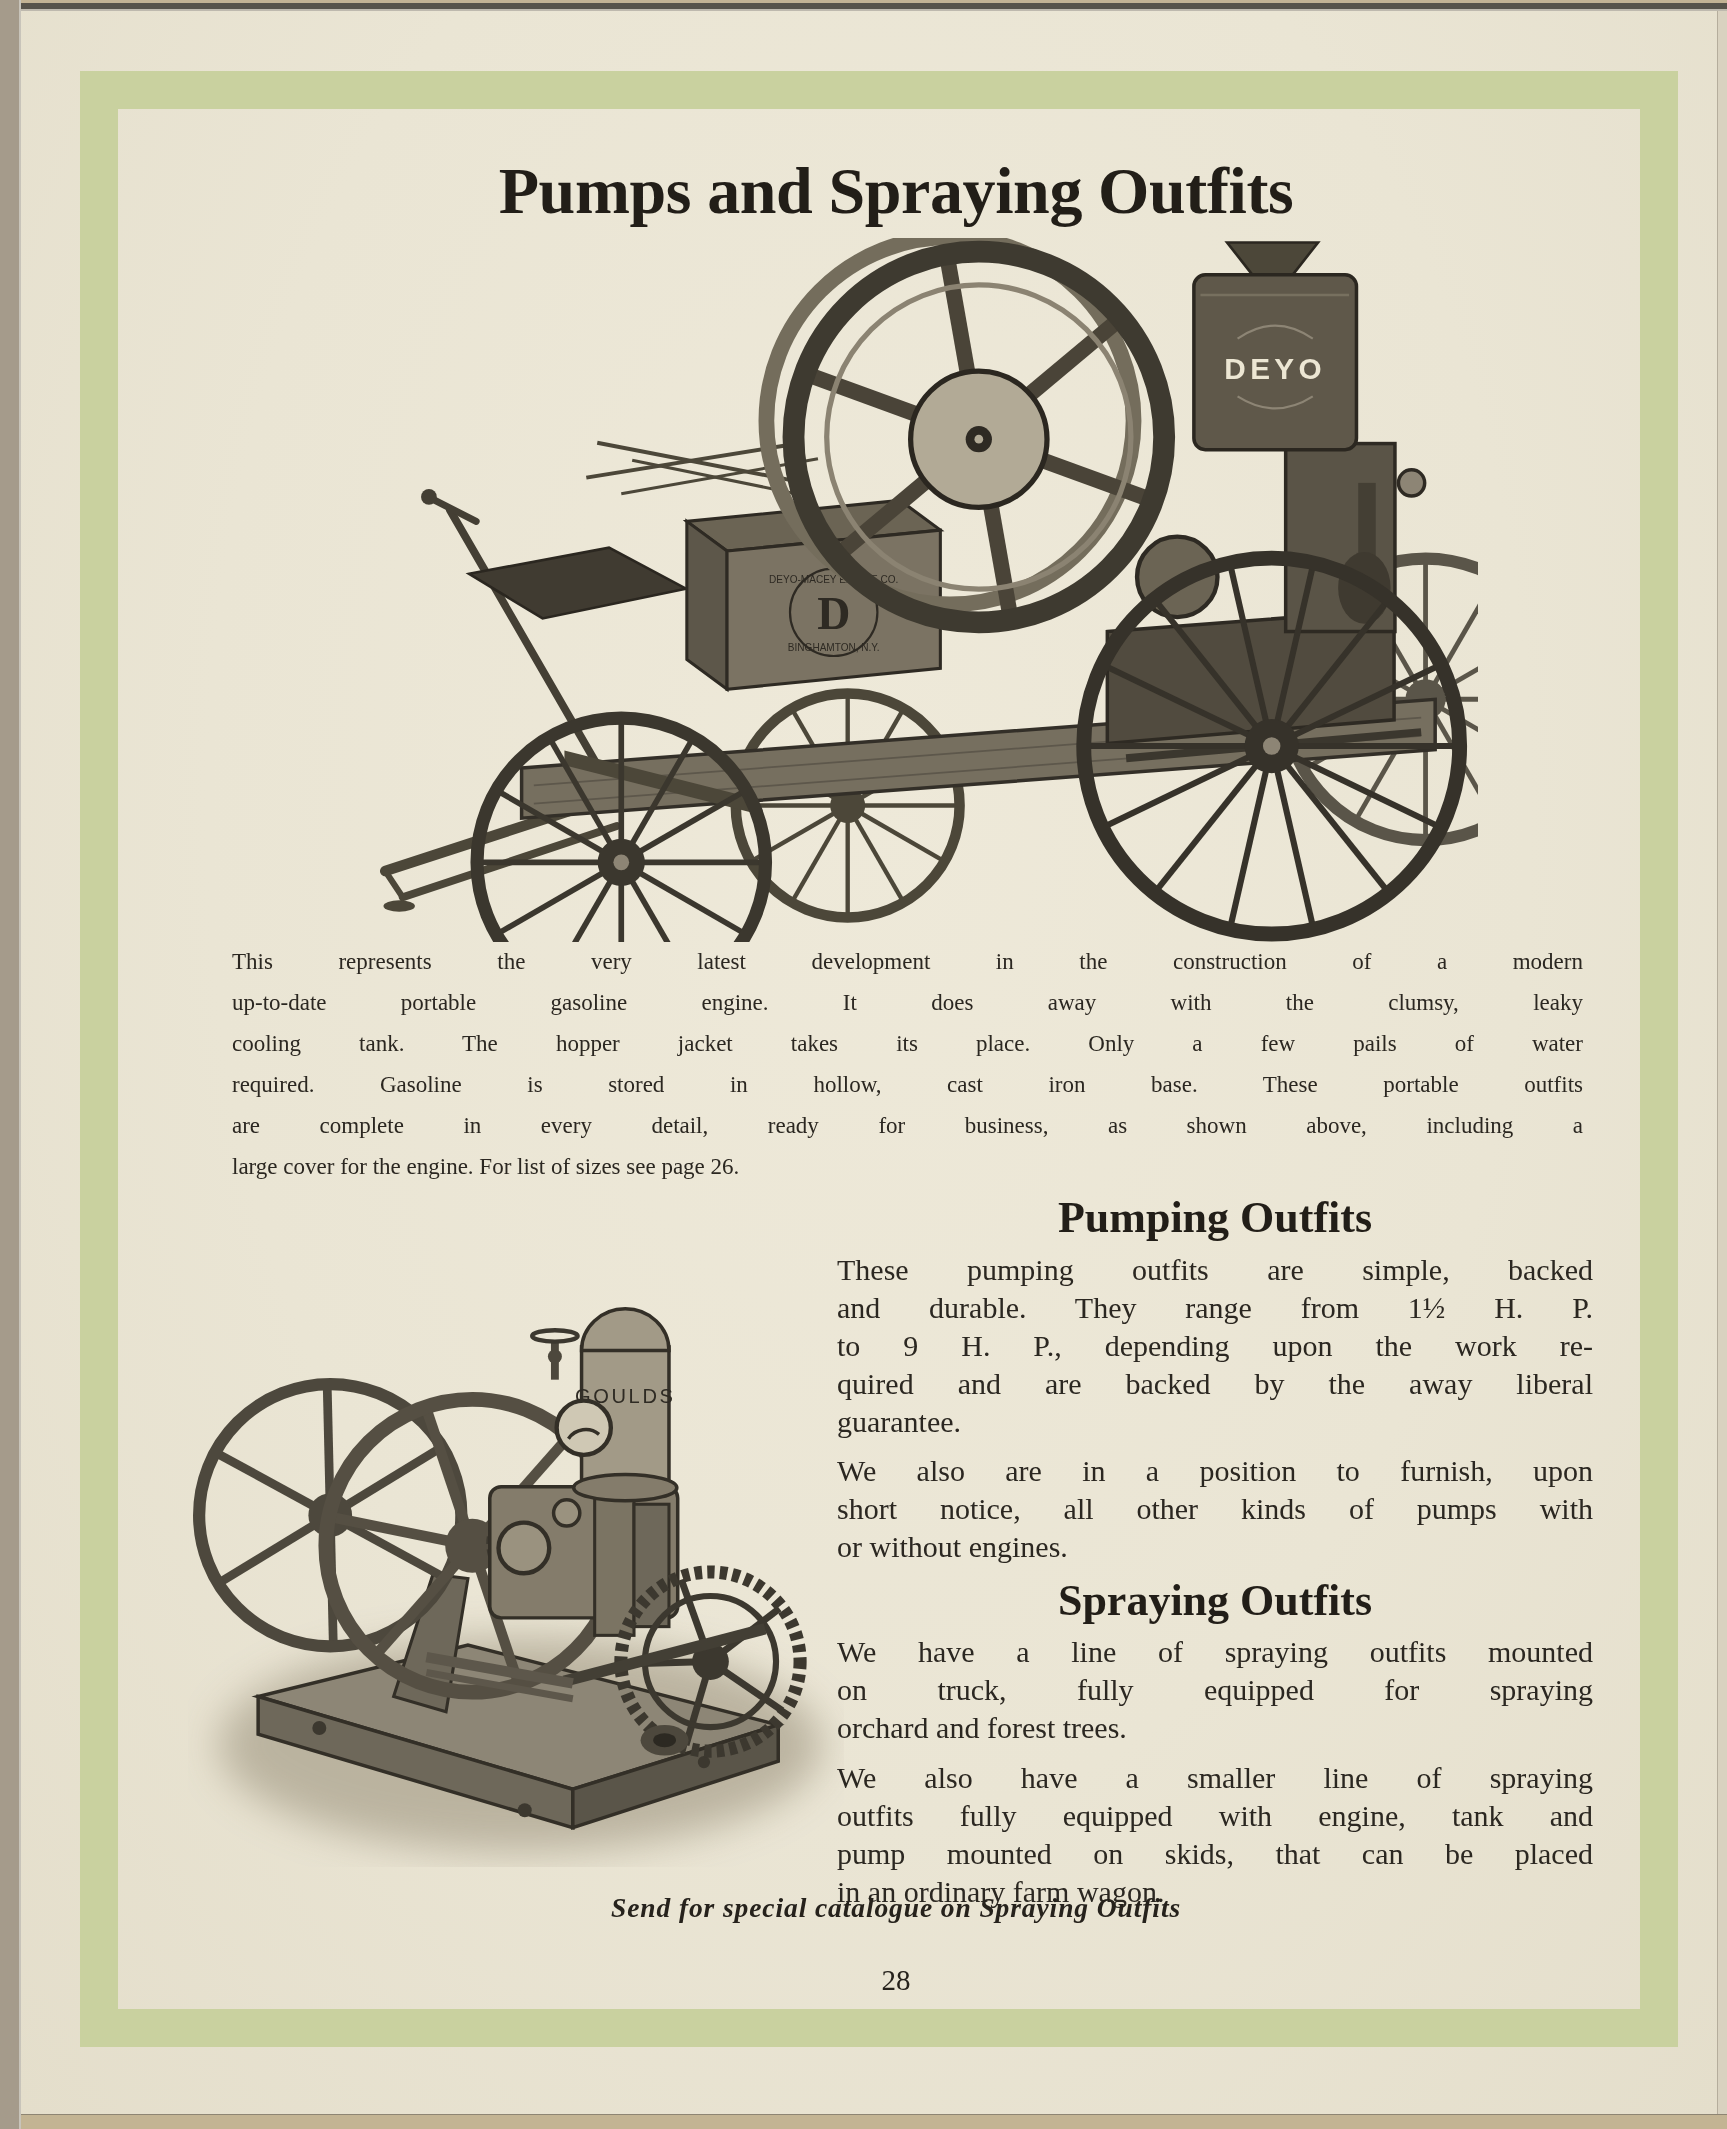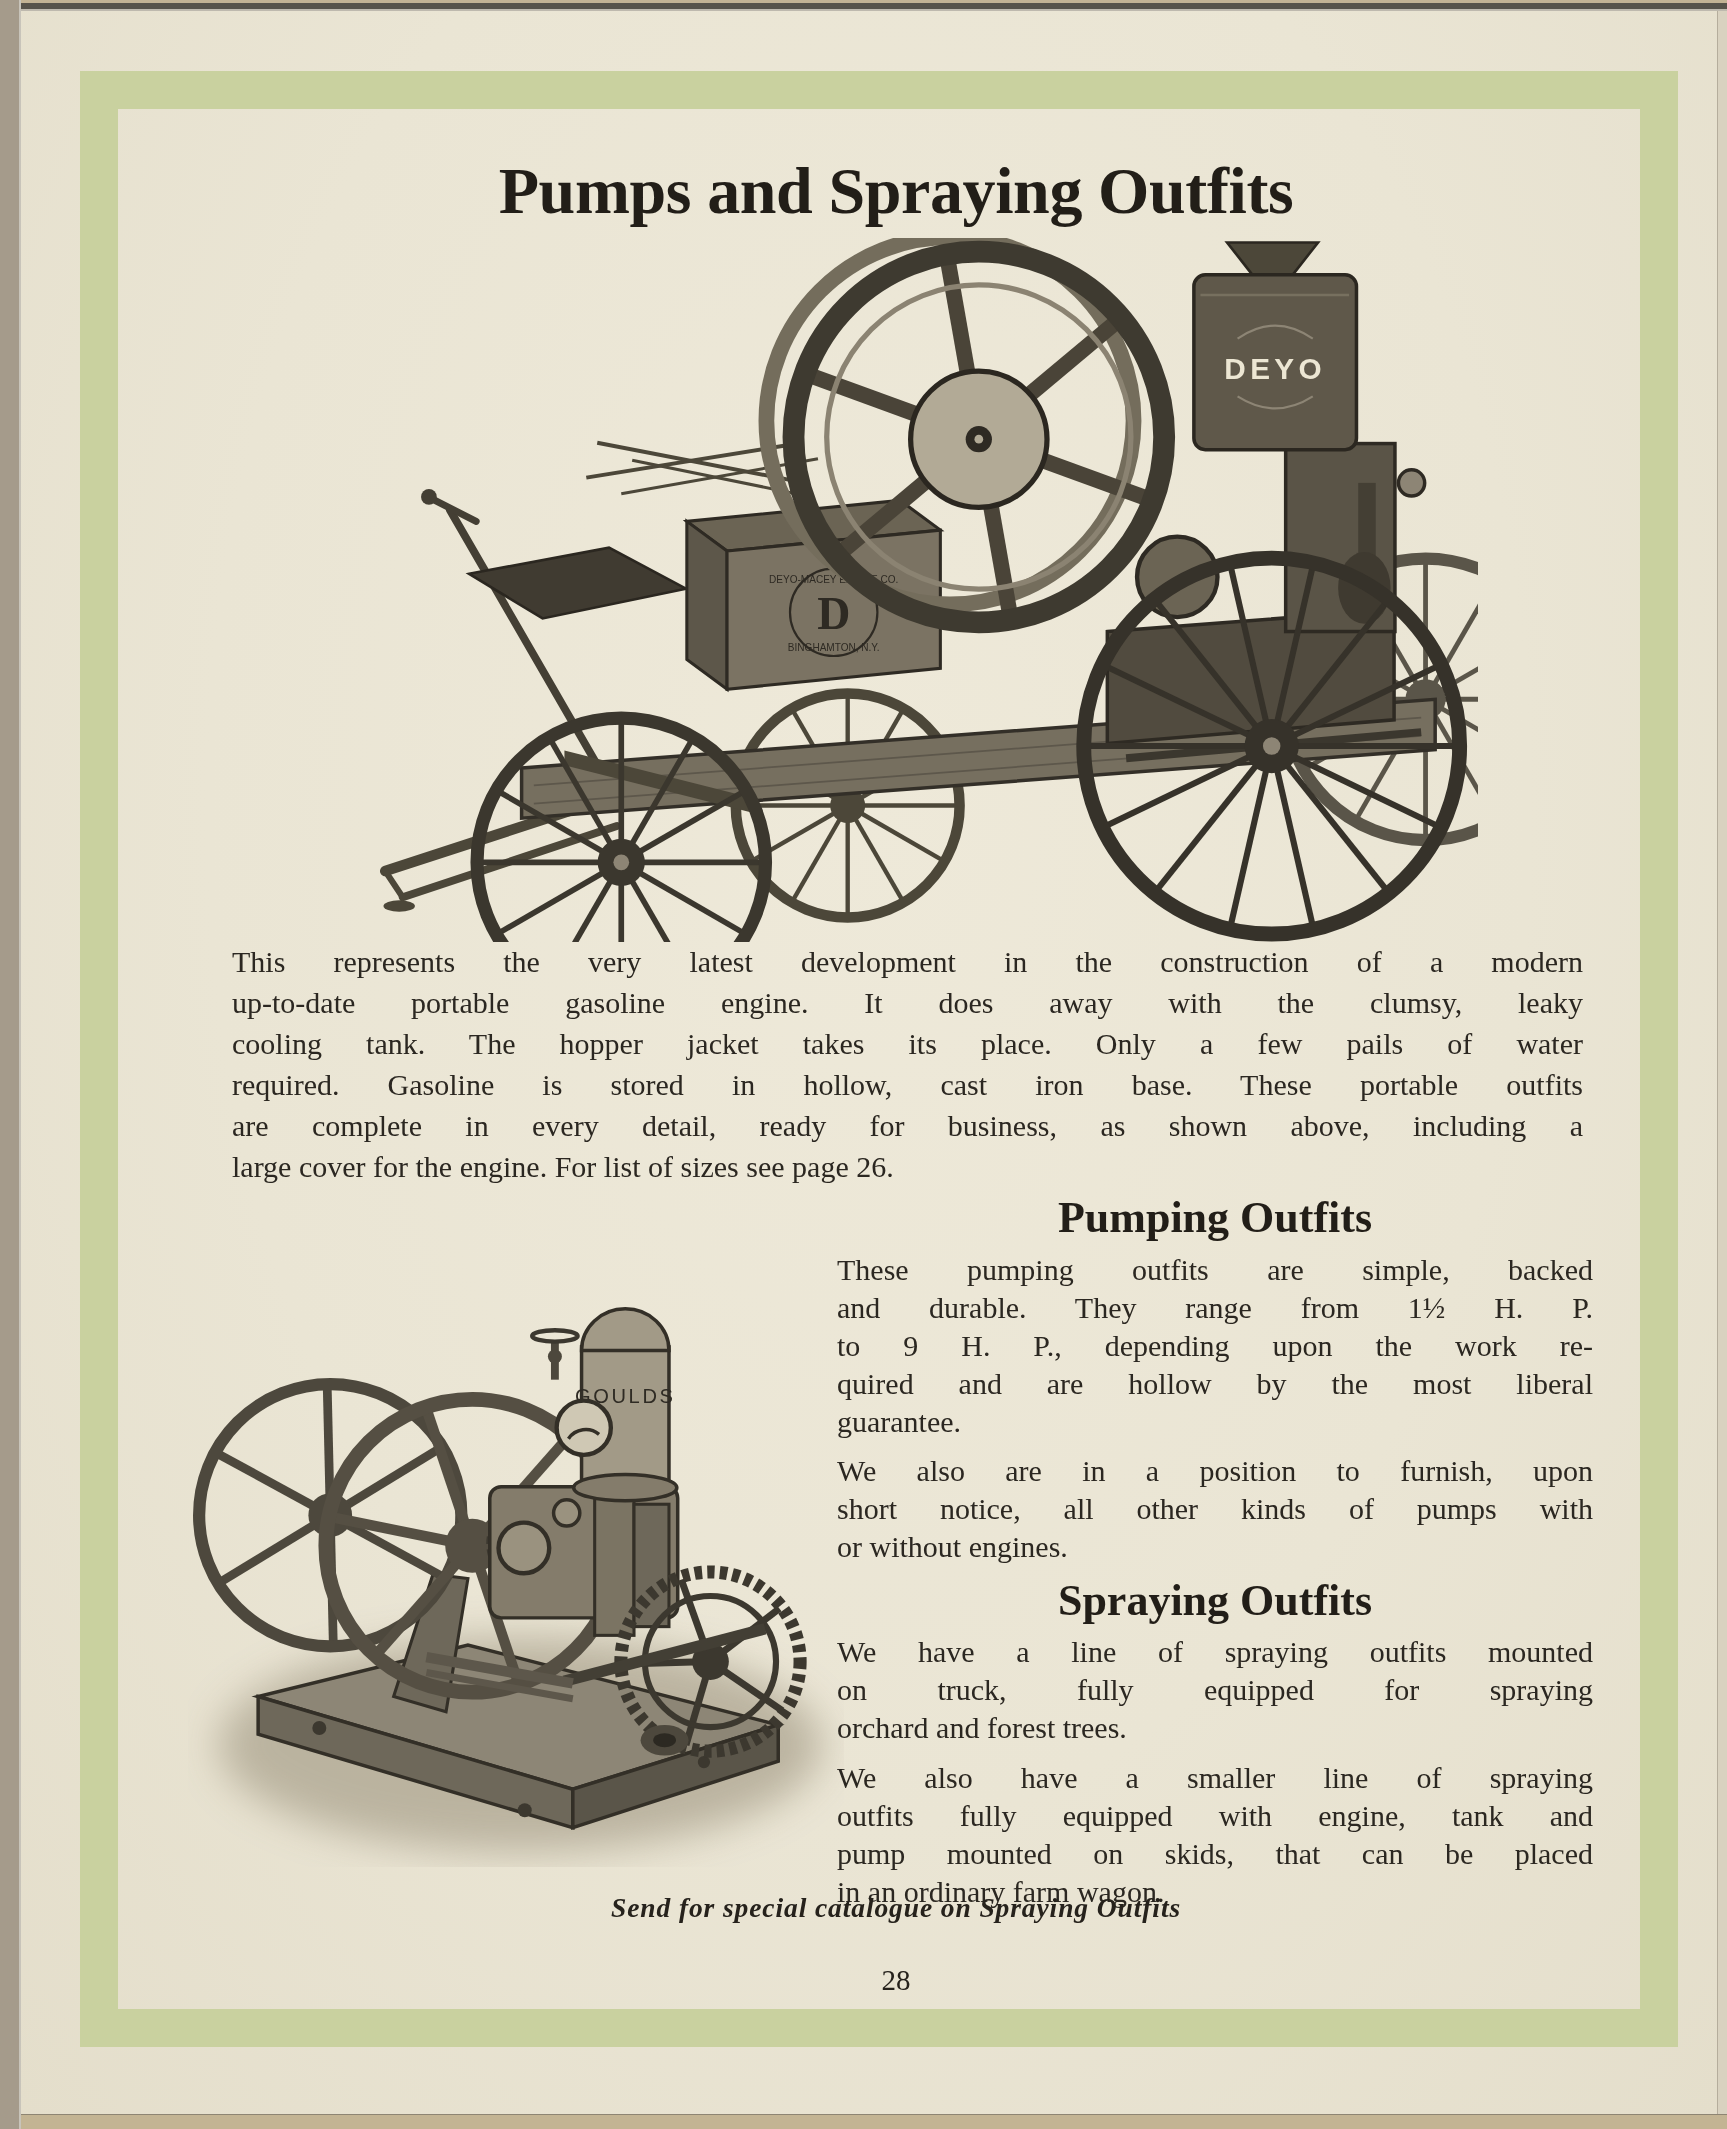--- a/index.html
+++ b/index.html
@@ -16,21 +16,21 @@
   .edge-bottom{position:absolute;left:0;right:0;bottom:0;height:14px;z-index:4;
                background:#c3b493;border-top:1.7px solid #8e8573;}
   .green-frame{position:absolute;left:80px;top:71px;width:1598px;height:1976px;
                border:38px solid #c9d19f;box-sizing:border-box;z-index:1;}
   .content{position:absolute;left:0;top:0;width:100%;height:100%;z-index:2;}
   .page-title{position:absolute;left:131px;top:158px;width:1530px;text-align:center;
               font-size:66px;font-weight:700;letter-spacing:-0.4px;color:#221e18;line-height:1;}
   .engine-art{position:absolute;left:359px;top:238px;width:1119px;height:704px;}
   .pump-art{position:absolute;left:188px;top:1242px;width:656px;height:625px;}
   .intro{position:absolute;left:232px;top:941px;width:1351px;
-         font-size:30px;line-height:41px;}
+         font-size:23px;line-height:41px;}
   .right-col{position:absolute;left:837px;top:1195px;width:756px;
              font-size:30px;line-height:38px;}
   .right-col h2{font-size:44px;font-weight:700;text-align:center;color:#221e18;
                 margin:0 0 9.6px 0;line-height:1.05;}
   .right-col .para{margin:0 0 11.4px 0;}
   .right-col h2.second{margin-top:0;}
   .jline{text-align:justify;text-align-last:justify;white-space:normal;}
   .jline.last{text-align-last:left;}
   .footer-note{position:absolute;left:131px;top:1892px;width:1530px;text-align:center;
                font-size:27.5px;font-weight:700;font-style:italic;letter-spacing:0.9px;color:#26221c;}
@@ -302,21 +302,21 @@
         <ellipse cx="1090" cy="1140" rx="26" ry="16" fill="#2c2922"></ellipse>
       </g>
     </svg>
 
     <div class="right-col">
       <h2>Pumping Outfits</h2>
       <div class="para">
           <div class="jline">These pumping outfits are simple, backed</div>
           <div class="jline">and durable.  They range from 1½ H. P.</div>
           <div class="jline">to 9 H. P., depending upon the work re-</div>
-          <div class="jline">quired and are hollow by the most liberal</div>
+          <div class="jline">quired and are backed by the away liberal</div>
           <div class="jline last">guarantee.</div>
         </div>
       <div class="para">
           <div class="jline">We also are in a position to furnish, upon</div>
           <div class="jline">short notice, all other kinds of pumps with</div>
           <div class="jline last">or without engines.</div>
         </div>
       <h2 class="second">Spraying Outfits</h2>
       <div class="para">
           <div class="jline">We have a line of spraying outfits mounted</div>

